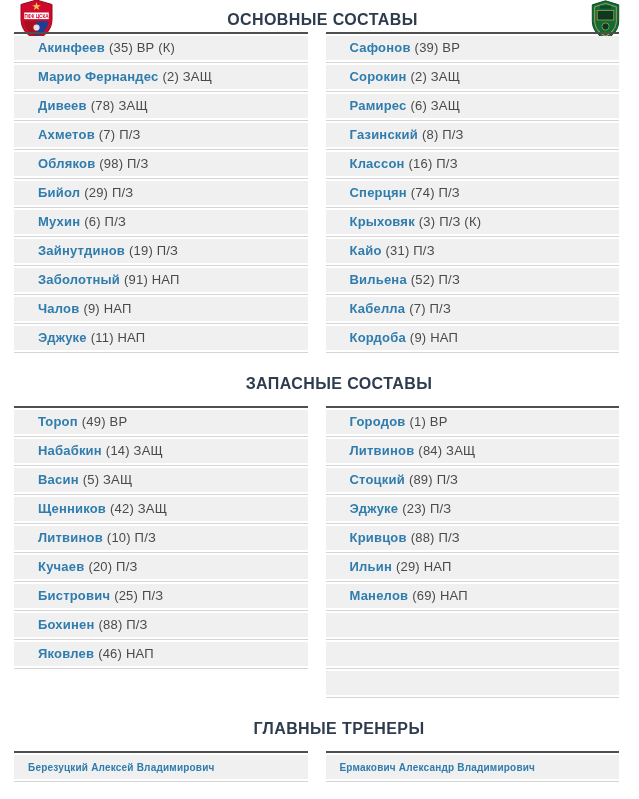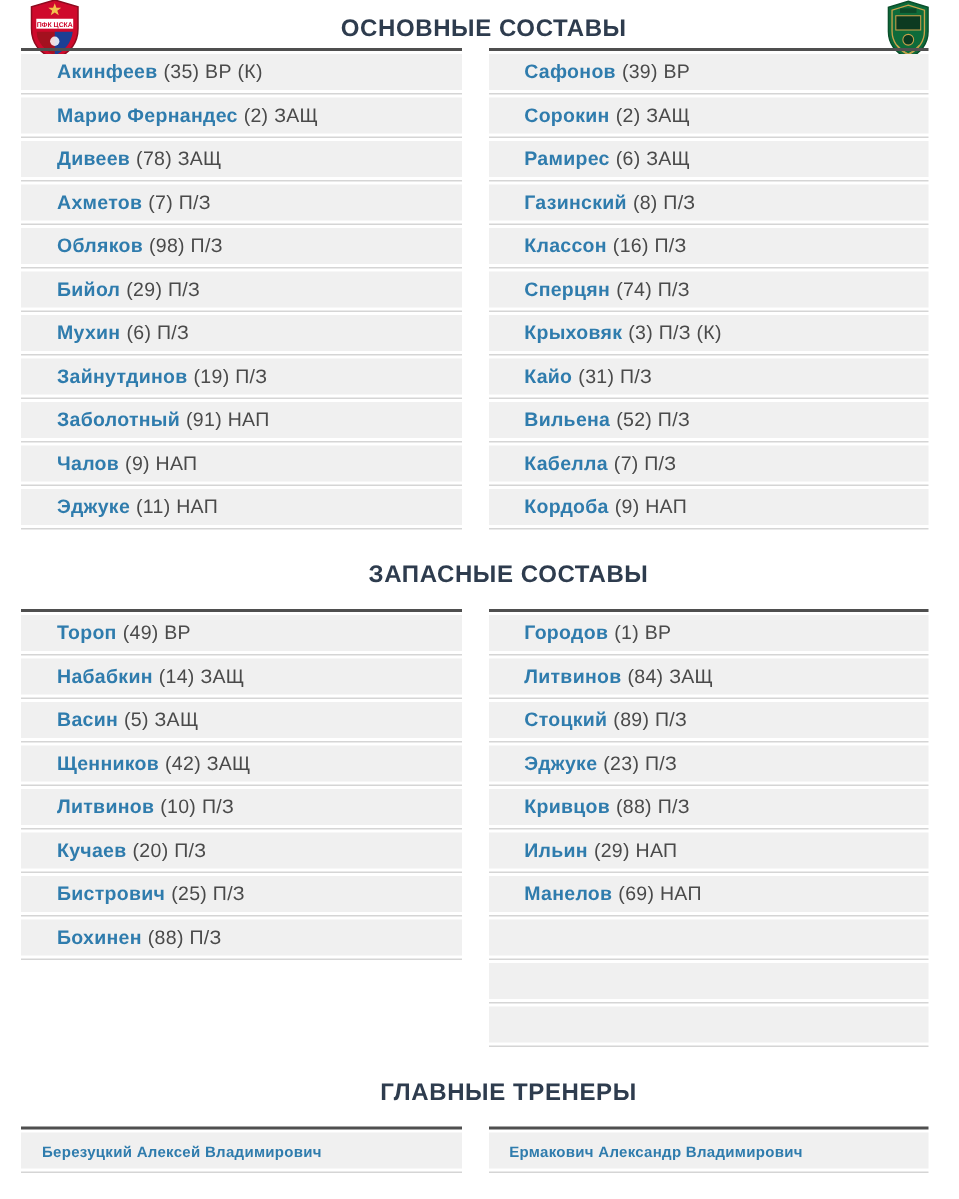--- a/index.html
+++ b/index.html
@@ -260,20 +260,25 @@
             <span class="pname">Бистрович</span><span class="pinfo">(25) П/З</span>
           </div>
         </div>
 
         <div class="row">
           <div class="row-inner">
             <span class="pname">Бохинен</span><span class="pinfo">(88) П/З</span>
           </div>
         </div>
 
+        <div class="row">
+          <div class="row-inner">
+            <span class="pname">Яковлев</span><span class="pinfo">(46) НАП</span>
+          </div>
+        </div>
       </div>
     <div class="col">
 
         <div class="row">
           <div class="row-inner">
             <span class="pname">Городов</span><span class="pinfo">(1) ВР</span>
           </div>
         </div>
 
         <div class="row">

